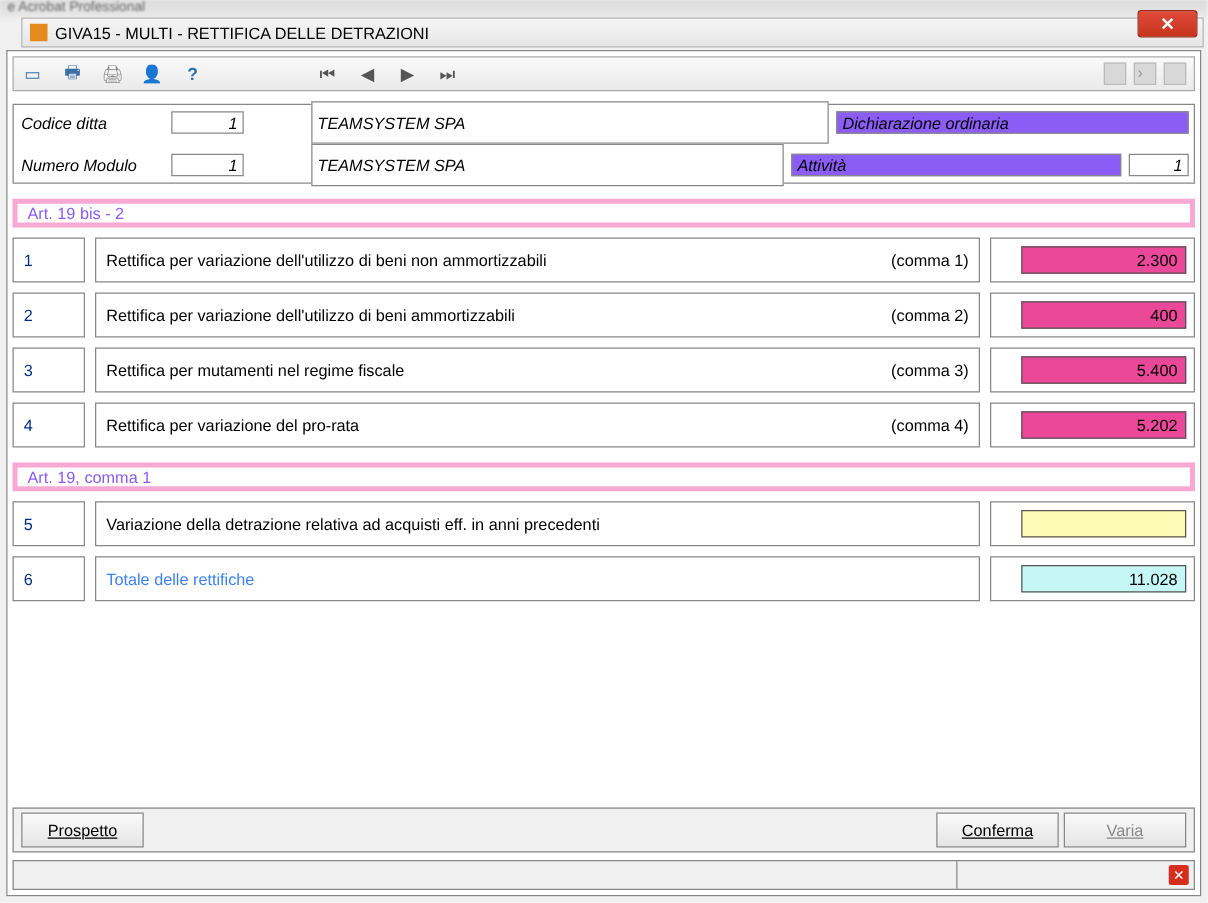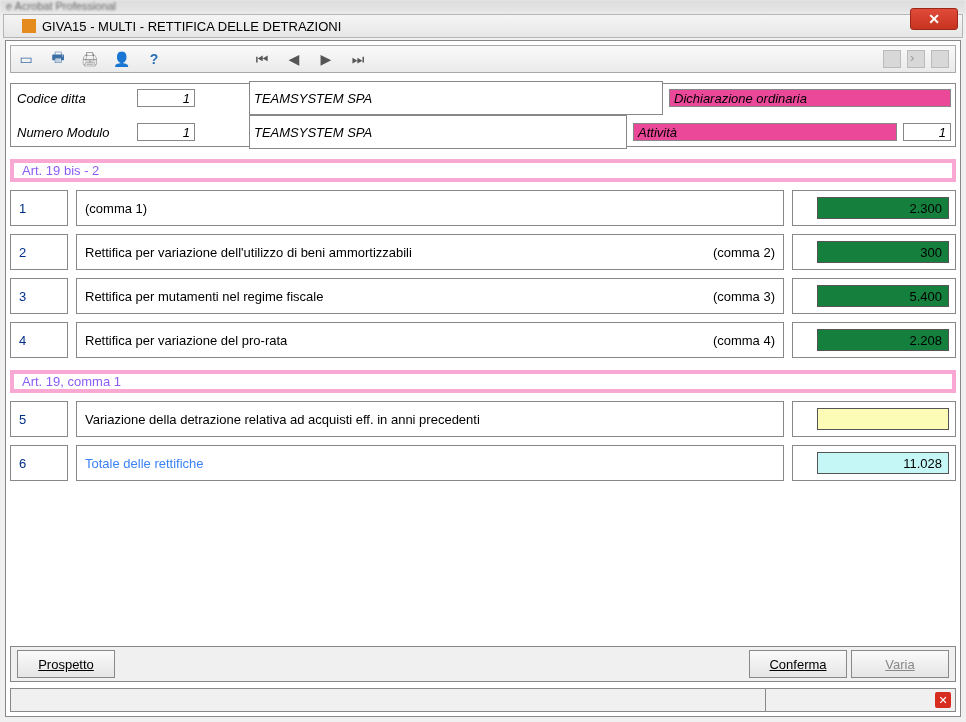--- a/index.html
+++ b/index.html
@@ -1,48 +1,48 @@
 <!DOCTYPE html>
 <html><head>
 <meta charset="utf-8">
 <style>
   * { box-sizing: border-box; }
   html, body { margin:0; padding:0; width:966px; height:722px; background:#f0f0f0; font-family:"Segoe UI",Tahoma,Arial,sans-serif; font-size:13px; color:#000; overflow:hidden; }
   .blur-top { position:absolute; top:0; left:0; width:966px; height:14px; background:linear-gradient(#dcdcdc,#e8e8e8); filter:blur(1px); color:#666; padding-left:6px; font-size:11px; }
-  .titlebar { position:absolute; top:14px; left:3px; right:3px; height:24px; background:linear-gradient(#f5f5f5,#e6e6e6); border:1px solid #b5b5b5; display:flex; align-items:center; padding-left:18px; }
+  .titlebar { position:absolute; top:14px; left:17px; right:3px; height:24px; background:linear-gradient(#f5f5f5,#e6e6e6); border:1px solid #b5b5b5; display:flex; align-items:center; padding-left:6px; }
   .titlebar .tb-icon { width:14px; height:14px; background:#e58b1e; margin-right:6px; display:inline-block; }
   .titlebar .tb-text { font-size:13px; color:#000; }
   .closebtn { position:absolute; top:8px; right:8px; width:48px; height:22px; background:linear-gradient(#e04b3a,#c7341f); border:1px solid #9b2718; border-radius:3px; display:flex; align-items:center; justify-content:center; color:#fff; font-weight:bold; font-size:14px; }
   .chrome { position:absolute; top:40px; left:5px; right:5px; bottom:5px; background:#fff; border:1px solid #888; padding:4px; }
   .toolbar { height:28px; border:1px solid #aaa; background:linear-gradient(#fafafa,#eaeaea); display:flex; align-items:center; padding:0 6px; gap:10px; }
   .tb-ico { width:18px; height:18px; display:inline-flex; align-items:center; justify-content:center; font-size:14px; color:#555; }
   .tb-group { display:flex; gap:14px; align-items:center; }
   .tb-nav { margin-left:80px; display:flex; gap:14px; color:#888; }
   .tb-right { margin-left:auto; display:flex; gap:6px; }
   .tb-right .sq { width:18px; height:18px; background:#d8d8d8; border:1px solid #bbb; }
 
   .form-area { position:absolute; top:42px; left:4px; right:4px; bottom:54px; }
 
   .header-block { border:1px solid #888; padding:4px;font-style:italic; }
   .hrow { display:flex; align-items:center; height:20px; }
   .hlabel { width:122px; padding-left:2px; }
   .hnum { width:58px; height:18px; border:1px solid #888; background:#fff; text-align:right; padding-right:4px; display:flex; align-items:center; justify-content:flex-end; }
   .hgap { width:54px; }
   .htext { flex:1; height:34px; border:1px solid #888; background:#fff; padding-left:4px; display:flex; align-items:center; }
-  .htext2 { width:230px; height:18px; border:1px solid #888; background:#ec4899; padding-left:4px; display:flex; align-items:center; margin-left:6px; }
+  .htext2 { width:230px; height:18px; border:1px solid #888; background:#8b5cf6; padding-left:4px; display:flex; align-items:center; margin-left:6px; }
   .htext2b { width:48px; height:18px; border:1px solid #888; background:#fff; text-align:right; padding-right:4px; display:flex; align-items:center; justify-content:flex-end; margin-left:6px; }
 
   .section-title { margin-top:12px; border:4px solid #f9a8d4; padding:0 8px; color:#8b5cf6; }
 
   .row { display:flex; margin-top:8px; gap:8px; }
   .cell-num { width:58px; border:1px solid #888; display:flex; align-items:center; padding:8px; color:#002f87; }
   .cell-desc { flex:1; border:1px solid #888; display:flex; align-items:center; padding:8px; justify-content:space-between; }
   .cell-desc .comma { color:#000; }
   .cell-val { width:164px; border:1px solid #888; display:flex; align-items:center; padding:6px; }
-  .val-input { width:132px; height:22px; margin-left:auto; border:1px solid #555; background:#15803d; text-align:right; padding-right:6px; display:flex; align-items:center; justify-content:flex-end; }
+  .val-input { width:132px; height:22px; margin-left:auto; border:1px solid #555; background:#ec4899; text-align:right; padding-right:6px; display:flex; align-items:center; justify-content:flex-end; }
   .val-input.yellow { background:#fdfcb6; }
   .val-input.cyan { background:#c6f7f7; }
 
   .blue-text { color:#3b82f6; }
 
   .bottombar { position:absolute; left:4px; right:4px; bottom:34px; height:36px; display:flex; align-items:center; border:1px solid #888; background:#f0f0f0; padding:0 6px; }
   .btn { height:28px; min-width:98px; border:1px solid #888; background:linear-gradient(#fafafa,#e5e5e5); display:flex; align-items:center; justify-content:center; cursor:default; }
   .btn.underline span { text-decoration:underline; text-underline-offset:1px; }
   .btn-right { margin-left:auto; display:flex; gap:4px; }
   .btn.disabled { color:#888; }
@@ -108,54 +108,55 @@
         <div class="htext2b">1</div>
       </div>
     </div>
 
     <div class="section-title">Art. 19 bis - 2</div>
 
     <div id="rows-container">
         <div class="row">
           <div class="cell-num">1</div>
           <div class="cell-desc">
+            <span>Rettifica per variazione dell'utilizzo di beni non ammortizzabili</span>
             <span class="comma">(comma 1)</span>
           </div>
           <div class="cell-val">
             <div class="val-input ">2.300</div>
           </div>
         </div>
         <div class="row">
           <div class="cell-num">2</div>
           <div class="cell-desc">
             <span>Rettifica per variazione dell'utilizzo di beni ammortizzabili</span>
             <span class="comma">(comma 2)</span>
           </div>
           <div class="cell-val">
-            <div class="val-input ">300</div>
+            <div class="val-input ">400</div>
           </div>
         </div>
         <div class="row">
           <div class="cell-num">3</div>
           <div class="cell-desc">
             <span>Rettifica per mutamenti nel regime fiscale</span>
             <span class="comma">(comma 3)</span>
           </div>
           <div class="cell-val">
             <div class="val-input ">5.400</div>
           </div>
         </div>
         <div class="row">
           <div class="cell-num">4</div>
           <div class="cell-desc">
             <span>Rettifica per variazione del pro-rata</span>
             <span class="comma">(comma 4)</span>
           </div>
           <div class="cell-val">
-            <div class="val-input ">2.208</div>
+            <div class="val-input ">5.202</div>
           </div>
         </div>
         <div class="section-title">Art. 19, comma 1</div>
         <div class="row">
           <div class="cell-num">5</div>
           <div class="cell-desc">
             <span>Variazione della detrazione relativa ad acquisti eff. in anni precedenti</span>
           </div>
           <div class="cell-val">
             <div class="val-input yellow"></div>

